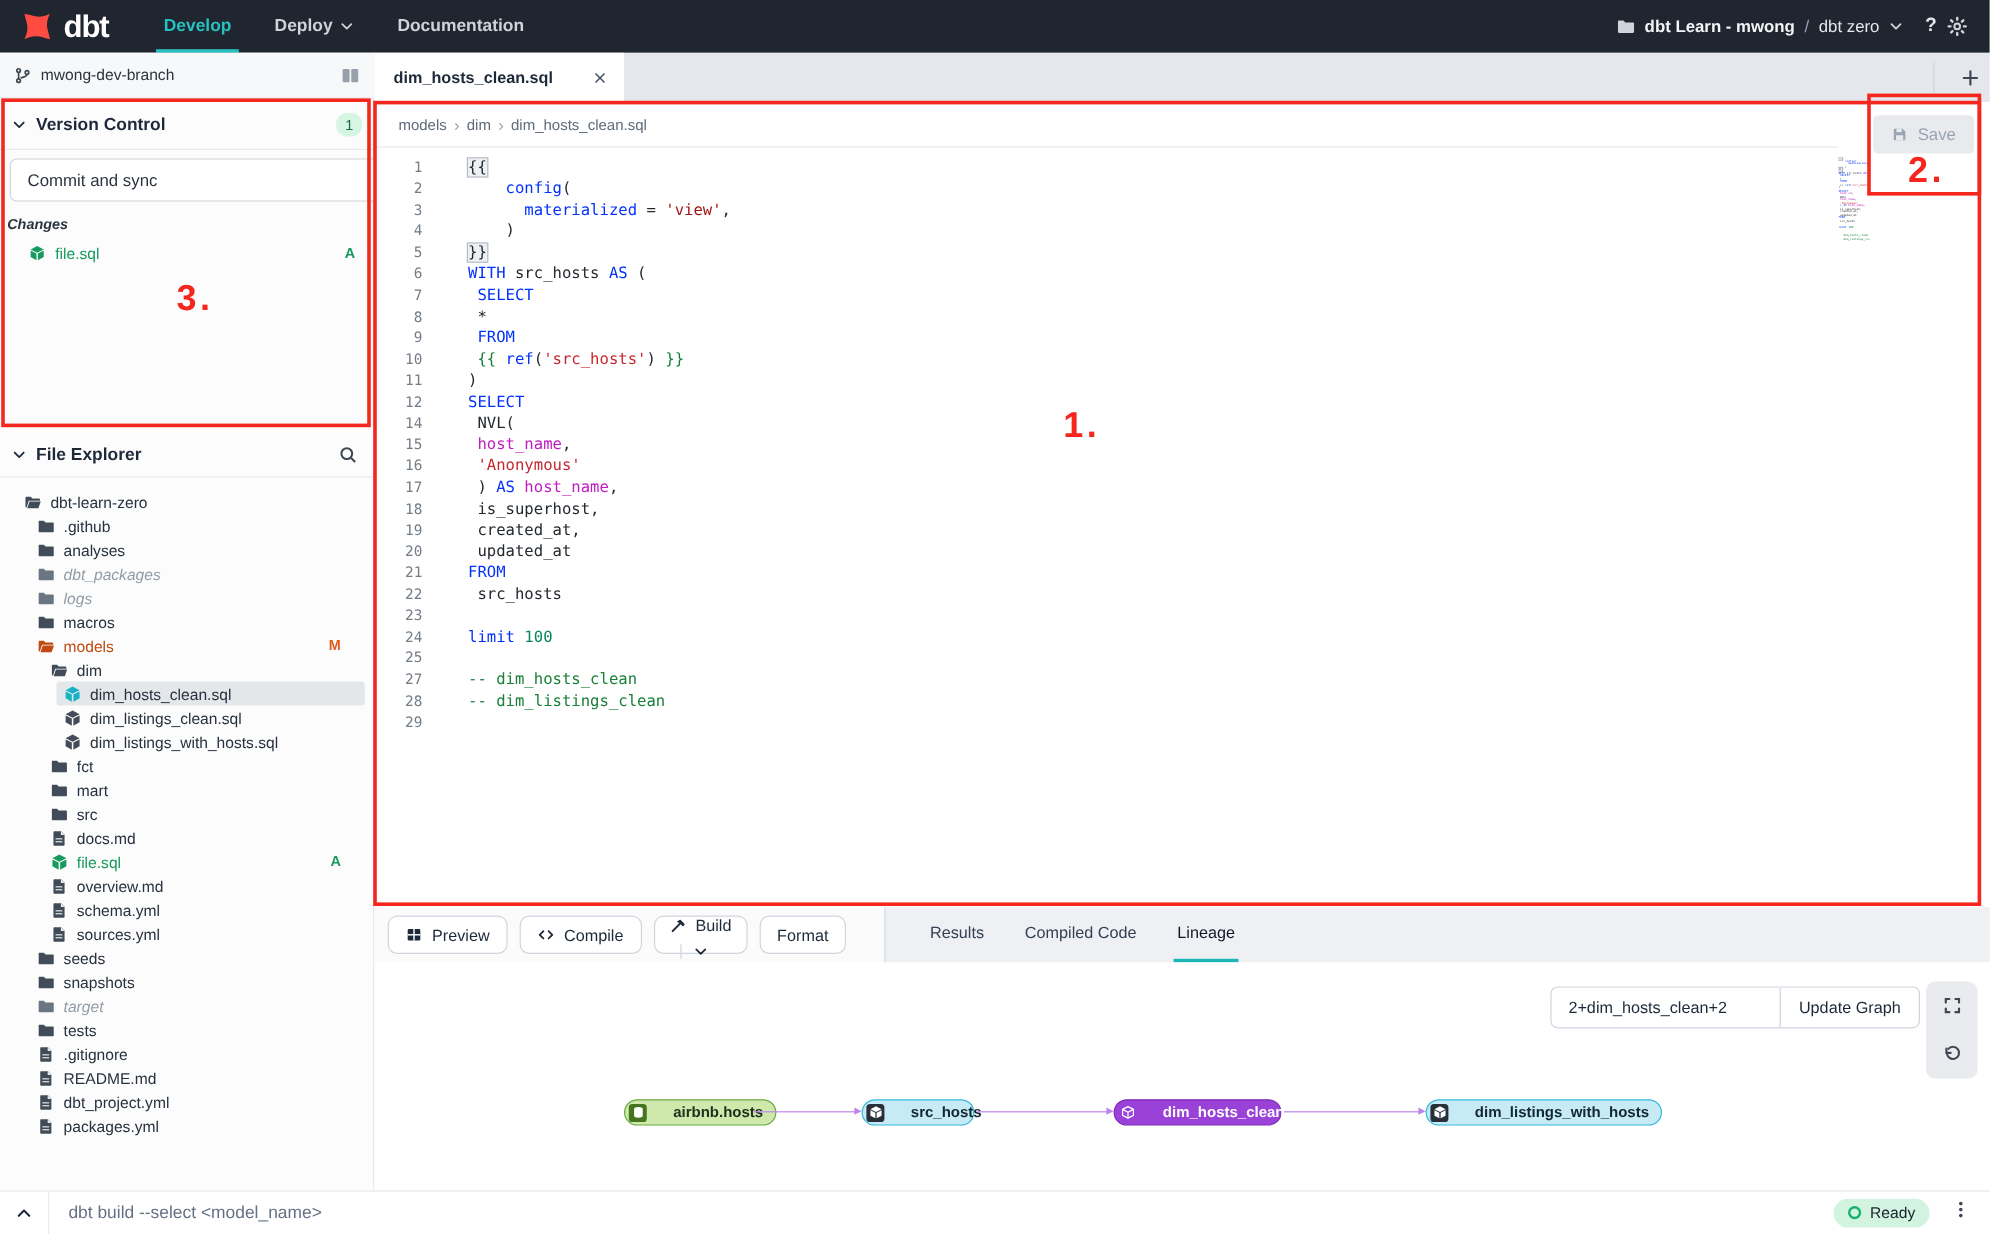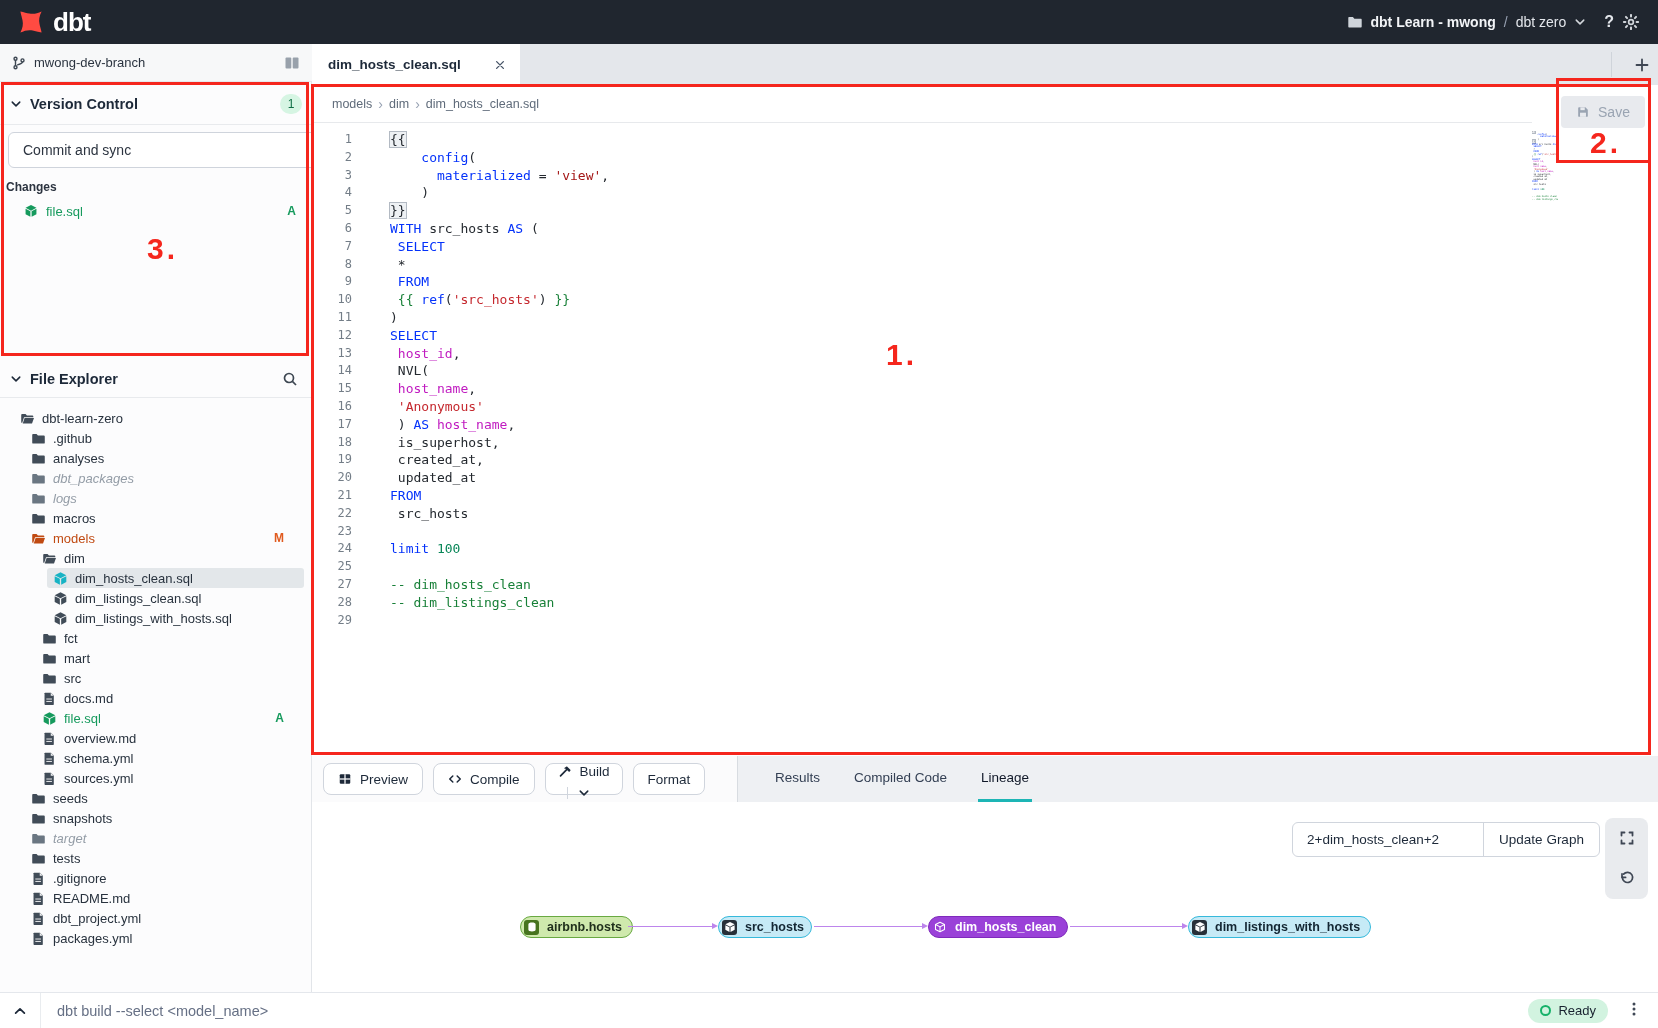--- a/index.html
+++ b/index.html
@@ -41,21 +41,21 @@
   .sec-title { font-size:14.5px; font-weight:bold; color:#1d2939; flex:1; }
   .pill { min-width:22px; height:20px; border-radius:10px; background:#d6f5e3; color:#0f6e45;
     font-size:12px; display:flex; align-items:center; justify-content:center; padding:0 6px; }
   .hdiv { height:1px; background:#e8eaed; }
   #vc-div { left:0; top:124px; width:312px; }
   #commitbtn { left:8px; top:132px; width:339px; height:36px; background:#fff;
     border:1px solid #cfd4dc; border-radius:6px; display:flex; align-items:center; cursor:pointer; }
   #commitbtn .clabel { flex:1; padding-left:14px; font-size:14px; color:#2c3440; }
   #commitbtn .csplit { width:40px; height:100%; border-left:1px solid #cfd4dc;
     display:flex; align-items:center; justify-content:center; color:#2c3440; }
-  #changes-label { left:6px; top:180px; font-size:12px; font-weight:bold; color:#2c3440; }
+  #changes-label { left:6px; top:180px; font-size:12px; font-weight:bold; color:#2c3440;font-style:italic; }
   #changerow { left:0; top:200px; width:312px; height:22px; display:flex; align-items:center;
     gap:8px; padding-left:24px; cursor:pointer; }
   #changerow .cname { font-size:13px; color:#169a5d; flex:1; }
   #changerow .ic { color:#169a5d; }
   #changerow .cstat { margin-right:16px; font-size:12px; font-weight:bold; color:#169a5d; }
 
   #fe-head { left:0; top:362px; width:312px; height:34px; display:flex; align-items:center; gap:8px; padding:0 10px; }
   #fe-head .ic { color:#1d2939; }
   #fe-head .searchic { color:#3d4752; margin-right:4px; }
   #fe-div { left:0; top:397px; width:312px; }
@@ -127,21 +127,21 @@
   #selgroup { position:absolute; left:980px; top:20px; height:35px; display:flex;
     border:1px solid #d0d5dd; border-radius:6px; background:#fff; overflow:hidden; }
   #selinput { width:190px; display:flex; align-items:center; padding-left:14px;
     font-size:13.5px; color:#1d2939; }
   #updatebtn { width:116px; display:flex; align-items:center; justify-content:center;
     border-left:1px solid #d0d5dd; font-size:13.5px; color:#1d2939; cursor:pointer; }
   #graphtools { position:absolute; left:1293px; top:16px; width:43px; height:81px;
     background:#e9ebee; border-radius:8px; display:flex; flex-direction:column;
     align-items:center; justify-content:space-around; color:#3f4754; }
   .node { position:absolute; top:114px; height:22px; border-radius:12px; display:flex;
-    align-items:center; gap:8px; padding:0 10px 0 3px; font-size:12.5px; font-weight:bold;
+    align-items:center; gap:22px; padding:0 10px 0 3px; font-size:12.5px; font-weight:bold;
     cursor:pointer; white-space:nowrap; }
   .node-seed { background:#cfe9ad; border:1.5px solid #69a942; color:#20301c; }
   .node-model { background:#c6eaf6; border:1.5px solid #36b9db; color:#132633; }
   .node-sel { background:#9a41d8; border:1.5px solid #7f2abc; color:#fff; }
   .nicon { width:15px; height:15px; border-radius:3px; display:flex; align-items:center;
     justify-content:center; color:#fff; flex:0 0 15px; }
   .nicon.k-seed { background:#47741f; } .nicon.k-model { background:#273039; }
   .nicon.k-sel { background:transparent; }
   .nicon svg { width:12px; height:12px; }
   .node.n0{left:208px;} .node.n1{left:406px; width:94px;} .node.n2{left:616px; width:140px;} .node.n3{left:876px;}
@@ -179,20 +179,36 @@
     <span class="logo-mark">
         <svg viewBox="0 0 100 100">
           <g transform="rotate(45 50 50)">
             <path fill="#ff4b42" d="M50 0c5 16 13 27 24 34 7 5 16 9 26 16-10 7-19 11-26 16-11 7-19 18-24 34-5-16-13-27-24-34-7-5-16-9-26-16 10-7 19-11 26-16C37 27 45 16 50 0z"></path>
           </g>
           <circle cx="50" cy="50" r="8" fill="#ff4b42"></circle>
         </svg>
       </span>
     <span class="logo-text">dbt</span>
   </div>
+  <div id="navitems">
+      <div class="navitem active">
+        <span>Develop</span>
+      </div>
+      <div class="navitem">
+        <span>Deploy</span>
+        <span class="ic i12">
+          <svg viewBox="0 0 16 16" fill="none" stroke="currentColor" stroke-width="2" stroke-linecap="round" stroke-linejoin="round">
+            <path d="M3 5.5 8 10.5 13 5.5"></path>
+          </svg>
+        </span>
+      </div>
+      <div class="navitem">
+        <span>Documentation</span>
+      </div>
+    </div>
   <div class="acct">
     <span class="ic i16 c-muted">
         <svg viewBox="0 0 16 16" fill="currentColor">
           <path d="M1.3 4.1c0-.6.4-1 1-1h3.6l1.5 1.7h6.3c.6 0 1 .4 1 1v6.6c0 .6-.4 1-1 1H2.3c-.6 0-1-.4-1-1z"></path>
         </svg>
       </span>
     <span class="acct-name">dbt Learn - mwong</span>
     <span class="acct-slash">/</span>
     <span class="acct-env">dbt zero</span>
     <span class="ic i12 c-lite">
@@ -640,21 +656,20 @@
       <div class="cl"><span class="ln">3</span><span class="codeln"><span class="tok-d">      </span><span class="tok-k">materialized</span><span class="tok-d"> = </span><span class="tok-m">'view'</span><span class="tok-d">,</span></span></div>
       <div class="cl"><span class="ln">4</span><span class="codeln"><span class="tok-d">    )</span></span></div>
       <div class="cl"><span class="ln">5</span><span class="codeln"><span class="tok-d tok-hl">}}</span></span></div>
       <div class="cl"><span class="ln">6</span><span class="codeln"><span class="tok-k">WITH</span><span class="tok-d"> src_hosts </span><span class="tok-k">AS</span><span class="tok-d"> (</span></span></div>
       <div class="cl"><span class="ln">7</span><span class="codeln"><span class="tok-d"> </span><span class="tok-k">SELECT</span></span></div>
       <div class="cl"><span class="ln">8</span><span class="codeln"><span class="tok-d"> *</span></span></div>
       <div class="cl"><span class="ln">9</span><span class="codeln"><span class="tok-d"> </span><span class="tok-k">FROM</span></span></div>
       <div class="cl"><span class="ln">10</span><span class="codeln"><span class="tok-d"> </span><span class="tok-g">{{ </span><span class="tok-k">ref</span><span class="tok-d">(</span><span class="tok-s">'src_hosts'</span><span class="tok-d">) </span><span class="tok-g">}}</span></span></div>
       <div class="cl"><span class="ln">11</span><span class="codeln"><span class="tok-d">)</span></span></div>
       <div class="cl"><span class="ln">12</span><span class="codeln"><span class="tok-k">SELECT</span></span></div>
-      <div class="cl"><span class="ln">13</span><span class="codeln"><span class="tok-d"> </span><span class="tok-i">host_id</span><span class="tok-d">,</span></span></div>
       <div class="cl"><span class="ln">14</span><span class="codeln"><span class="tok-d"> NVL(</span></span></div>
       <div class="cl"><span class="ln">15</span><span class="codeln"><span class="tok-d"> </span><span class="tok-i">host_name</span><span class="tok-d">,</span></span></div>
       <div class="cl"><span class="ln">16</span><span class="codeln"><span class="tok-d"> </span><span class="tok-s">'Anonymous'</span></span></div>
       <div class="cl"><span class="ln">17</span><span class="codeln"><span class="tok-d"> ) </span><span class="tok-k">AS</span><span class="tok-d"> </span><span class="tok-i">host_name</span><span class="tok-d">,</span></span></div>
       <div class="cl"><span class="ln">18</span><span class="codeln"><span class="tok-d"> is_superhost,</span></span></div>
       <div class="cl"><span class="ln">19</span><span class="codeln"><span class="tok-d"> created_at,</span></span></div>
       <div class="cl"><span class="ln">20</span><span class="codeln"><span class="tok-d"> updated_at</span></span></div>
       <div class="cl"><span class="ln">21</span><span class="codeln"><span class="tok-k">FROM</span></span></div>
       <div class="cl"><span class="ln">22</span><span class="codeln"><span class="tok-d"> src_hosts</span></span></div>
       <div class="cl"><span class="ln">23</span><span class="codeln">&nbsp;</span></div>

